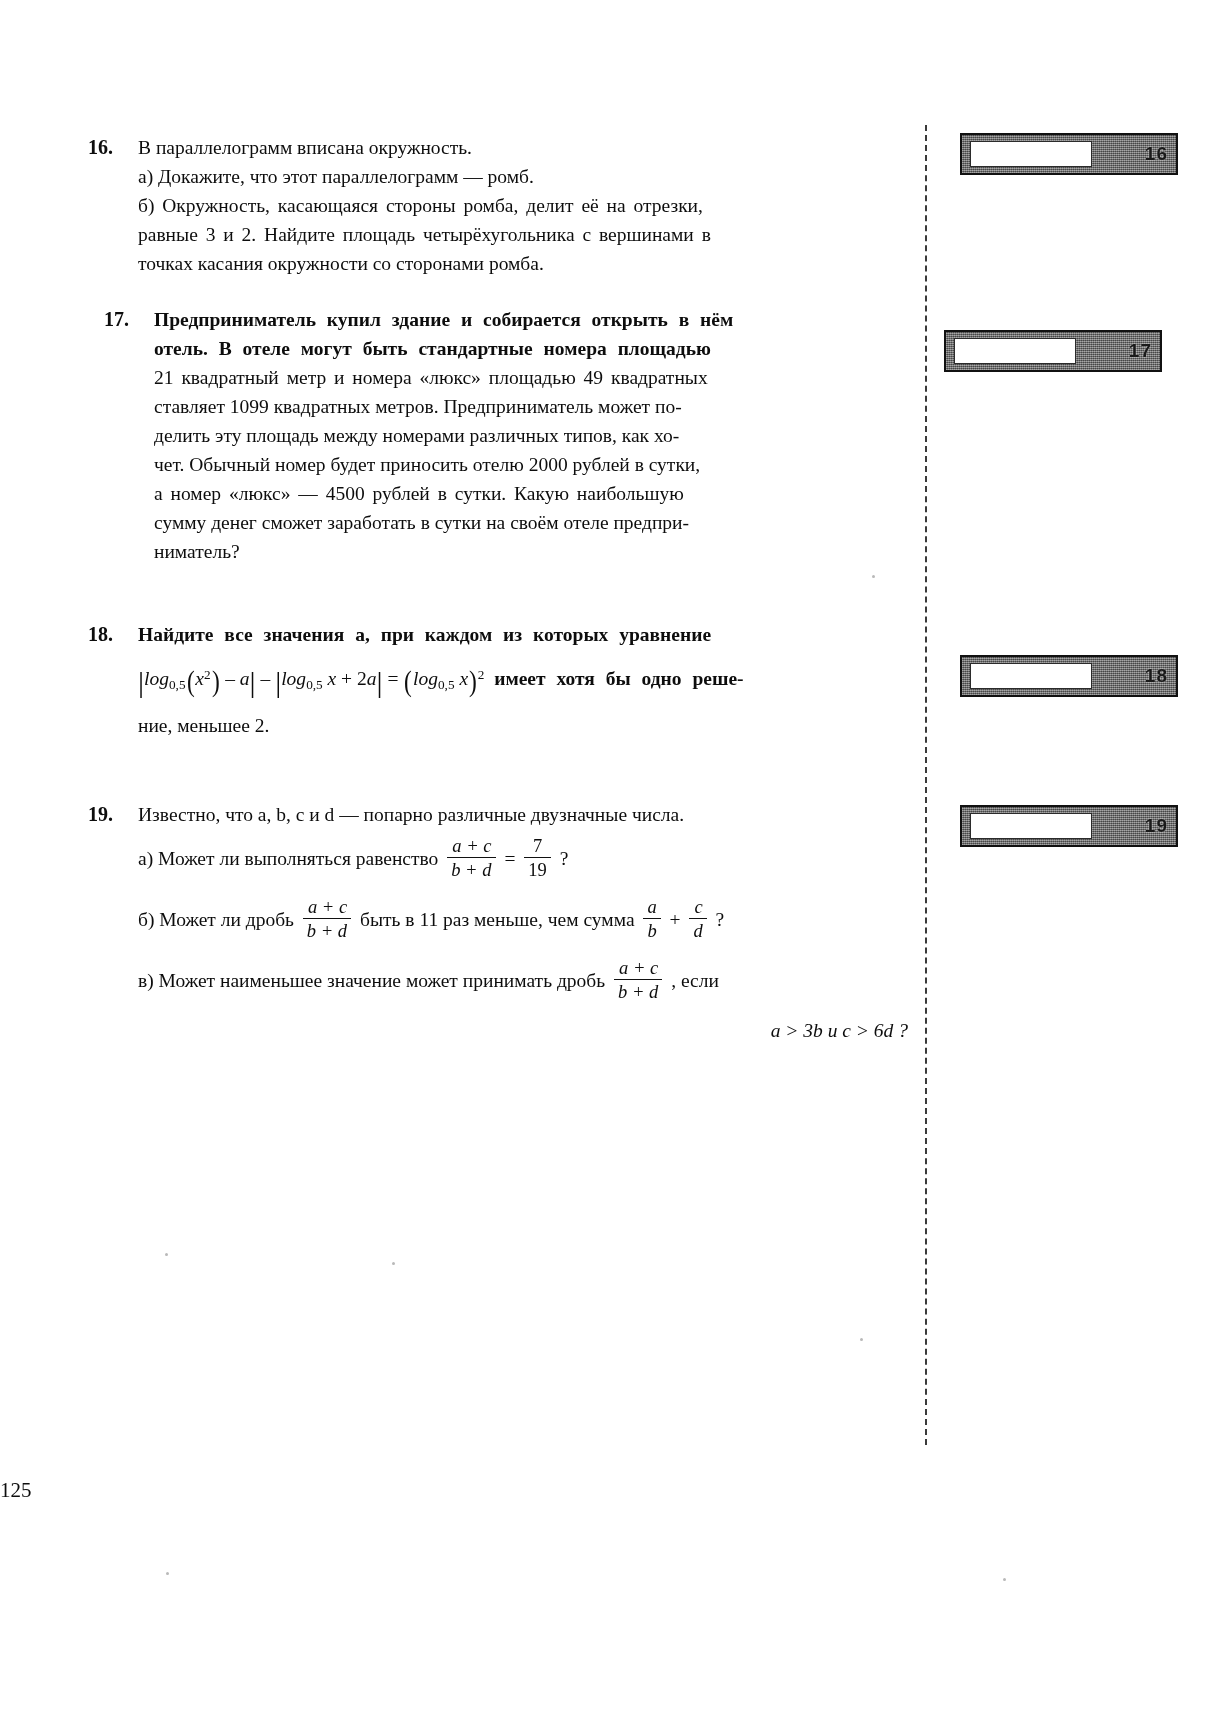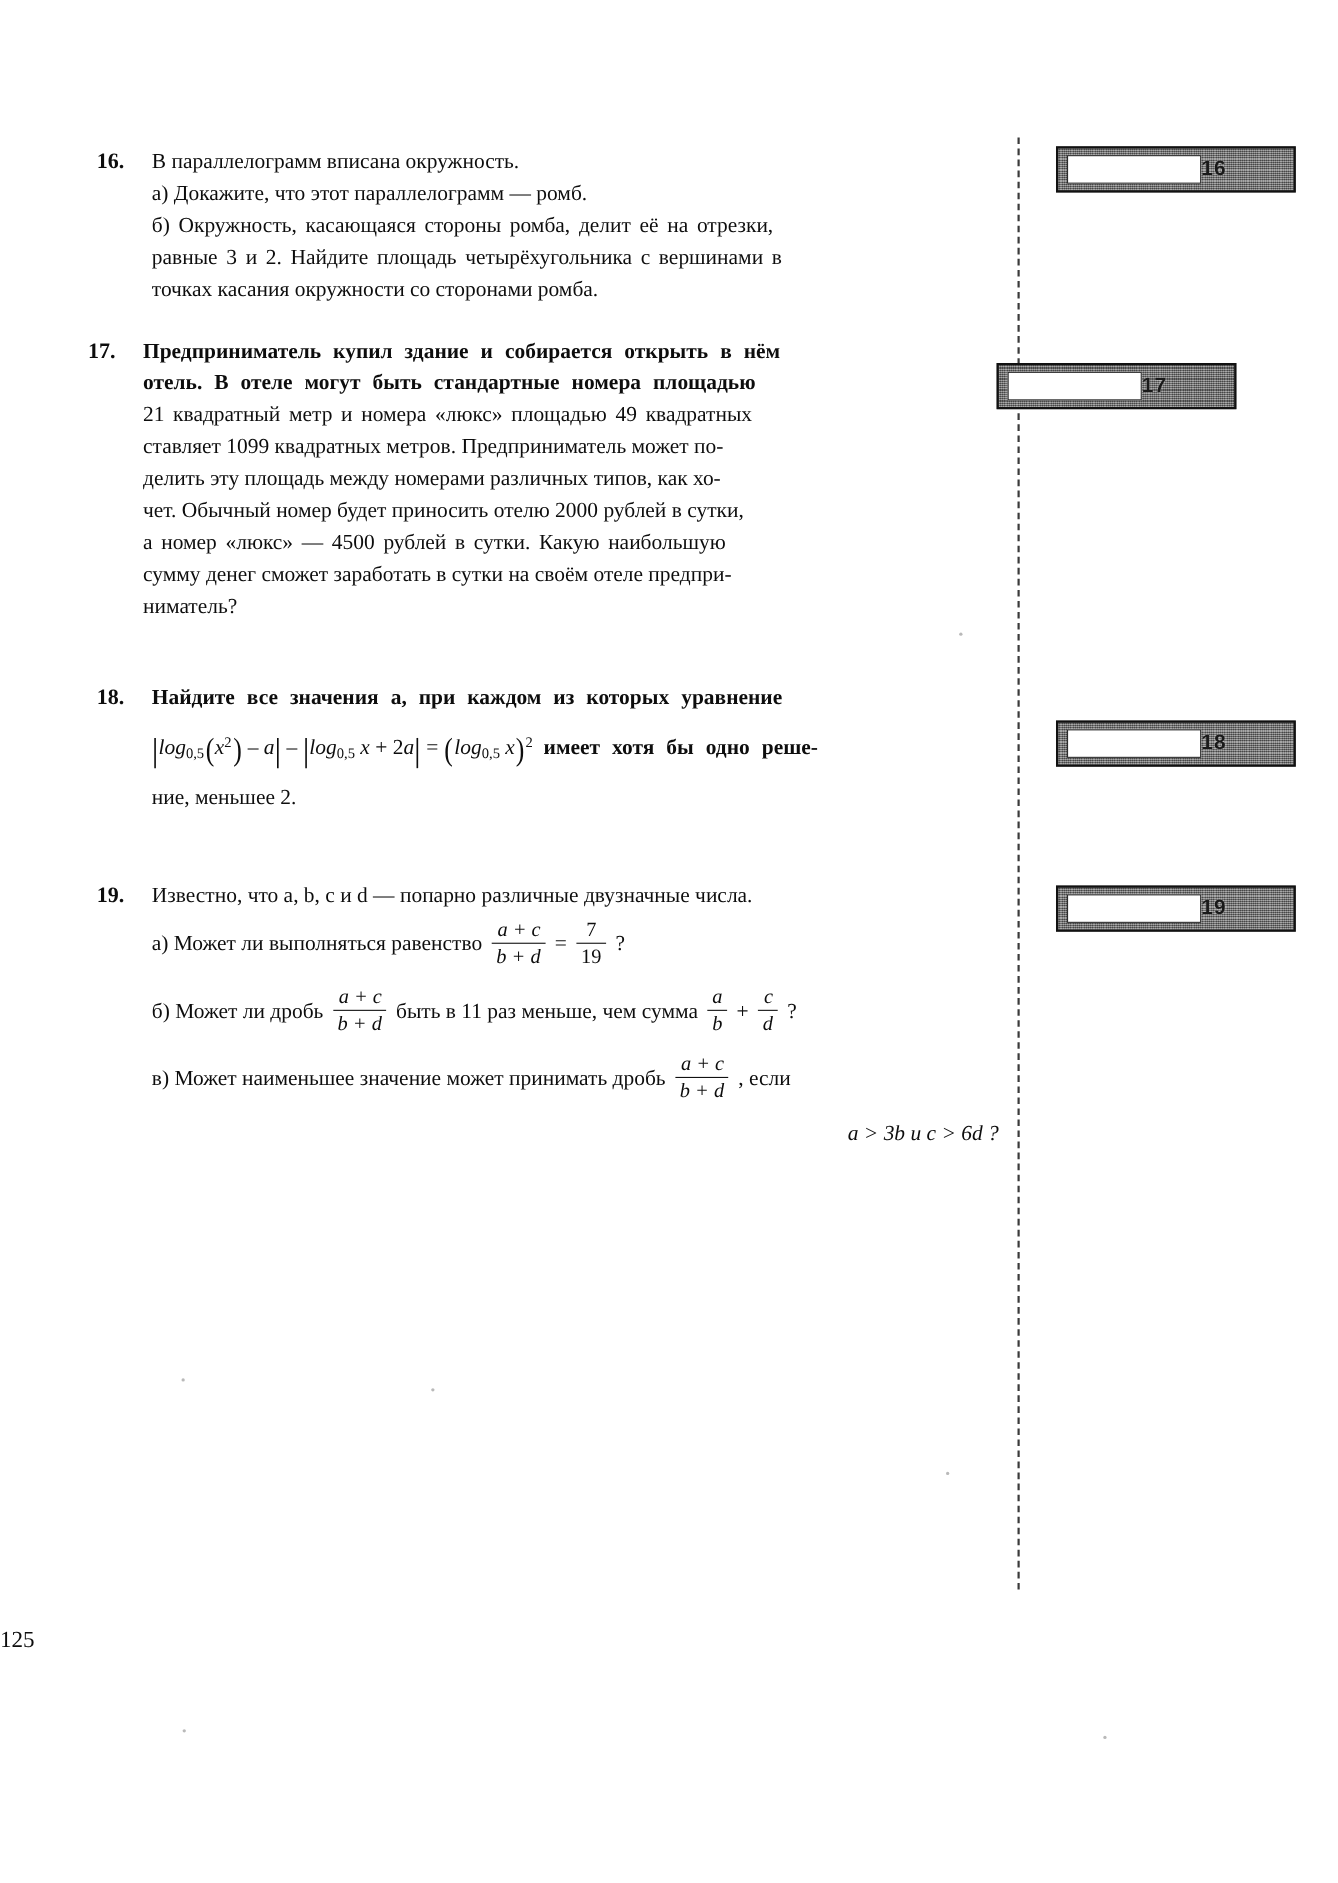--- a/index.html
+++ b/index.html
@@ -43,21 +43,21 @@
     padding: 0 8px;
   }
   .answer-box .slot {
     width: 120px;
     height: 24px;
     background: #ffffff;
     border: 1px solid #2b2b2b;
   }
   .answer-box .num {
     flex: 1;
-    text-align: left;
+    text-align: right;
     font-family: "Liberation Sans", sans-serif;
     font-weight: bold;
     font-size: 19px;
     color: #1a1a1a;
     text-shadow: 0 0 2px rgba(255,255,255,0.6);
     letter-spacing: 1px;
   }
 
   
   .problem {
@@ -149,21 +149,21 @@
 
 <div class="page">
 
   <div class="dashed-rule"></div>
 
   <div class="answer-box" style="left:960px; top:133px;">
     <div class="slot"></div>
     <div class="num">16</div>
   </div>
 
-  <div class="answer-box" style="left:906px; top:330px;">
+  <div class="answer-box" style="left:944px; top:330px;">
     <div class="slot"></div>
     <div class="num">17</div>
   </div>
 
   <div class="answer-box" style="left:960px; top:655px;">
     <div class="slot"></div>
     <div class="num">18</div>
   </div>
 
   <div class="answer-box" style="left:960px; top:805px;">
@@ -175,21 +175,21 @@
     <div class="prob-num">16.</div>
     <div class="prob-body">
       <span class="line">В параллелограмм вписана окружность.</span>
       <span class="line">а) Докажите, что этот параллелограмм — ромб.</span>
       <span class="line sp">б) Окружность, касающаяся стороны ромба, делит её на отрезки,</span>
       <span class="line sp">равные 3 и 2. Найдите площадь четырёхугольника с вершинами в</span>
       <span class="line">точках касания окружности со сторонами ромба.</span>
     </div>
   </div>
 
-  <div class="problem" style="left:72px; top:305px;">
+  <div class="problem" style="left:96px; top:305px;">
     <div class="prob-num">17.</div>
     <div class="prob-body">
       <span class="line sp2">Предприниматель купил здание и собирается открыть в нём</span>
       <span class="line sp2">отель. В отеле могут быть стандартные номера площадью</span>
       <span class="line sp">21 квадратный метр и номера «люкс» площадью 49 квадратных</span>
       <span class="line">ставляет 1099 квадратных метров. Предприниматель может по-</span>
       <span class="line">делить эту площадь между номерами различных типов, как хо-</span>
       <span class="line">чет. Обычный номер будет приносить отелю 2000 рублей в сутки,</span>
       <span class="line sp">а номер «люкс» — 4500 рублей в сутки. Какую наибольшую</span>
       <span class="line">сумму денег сможет заработать в сутки на своём отеле предпри-</span>

